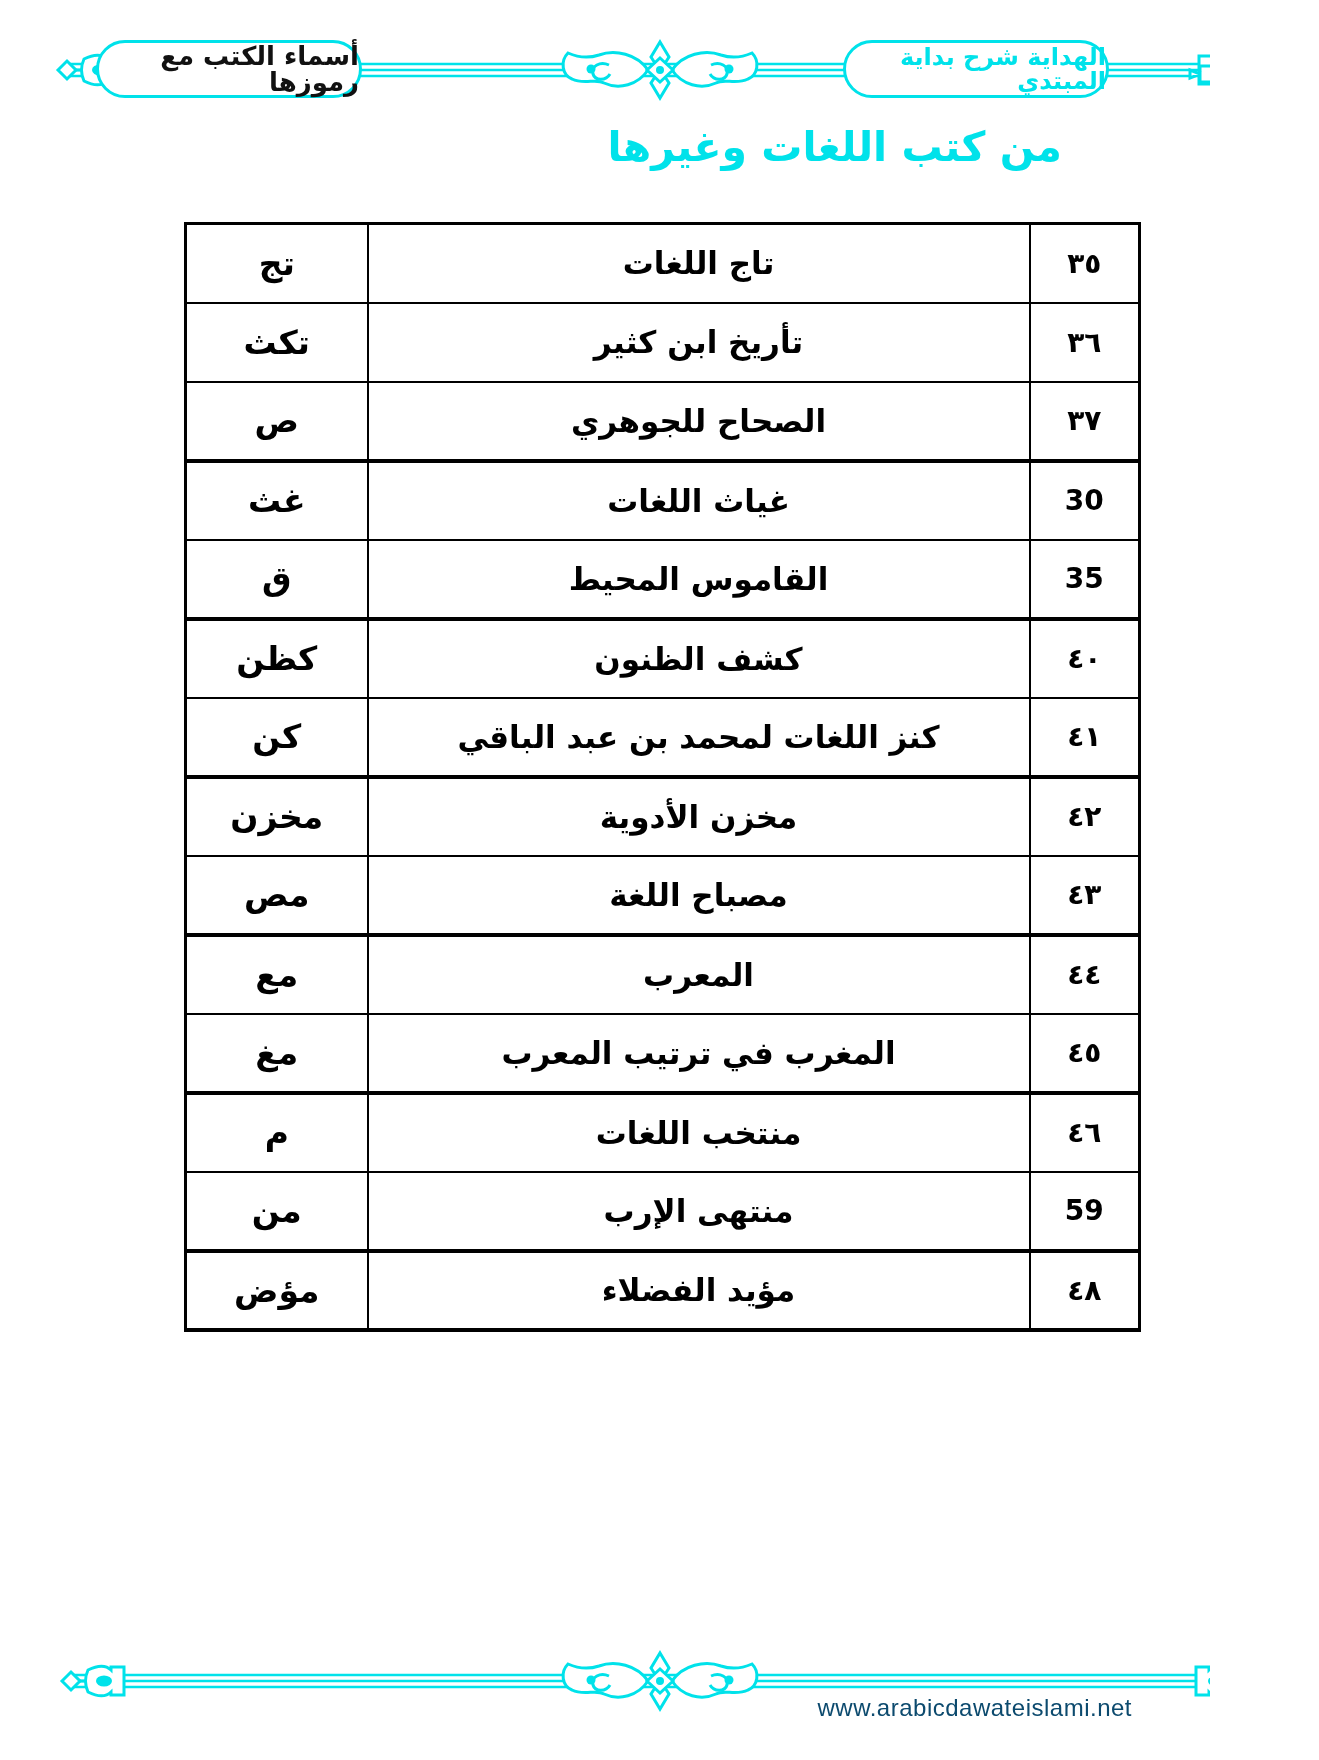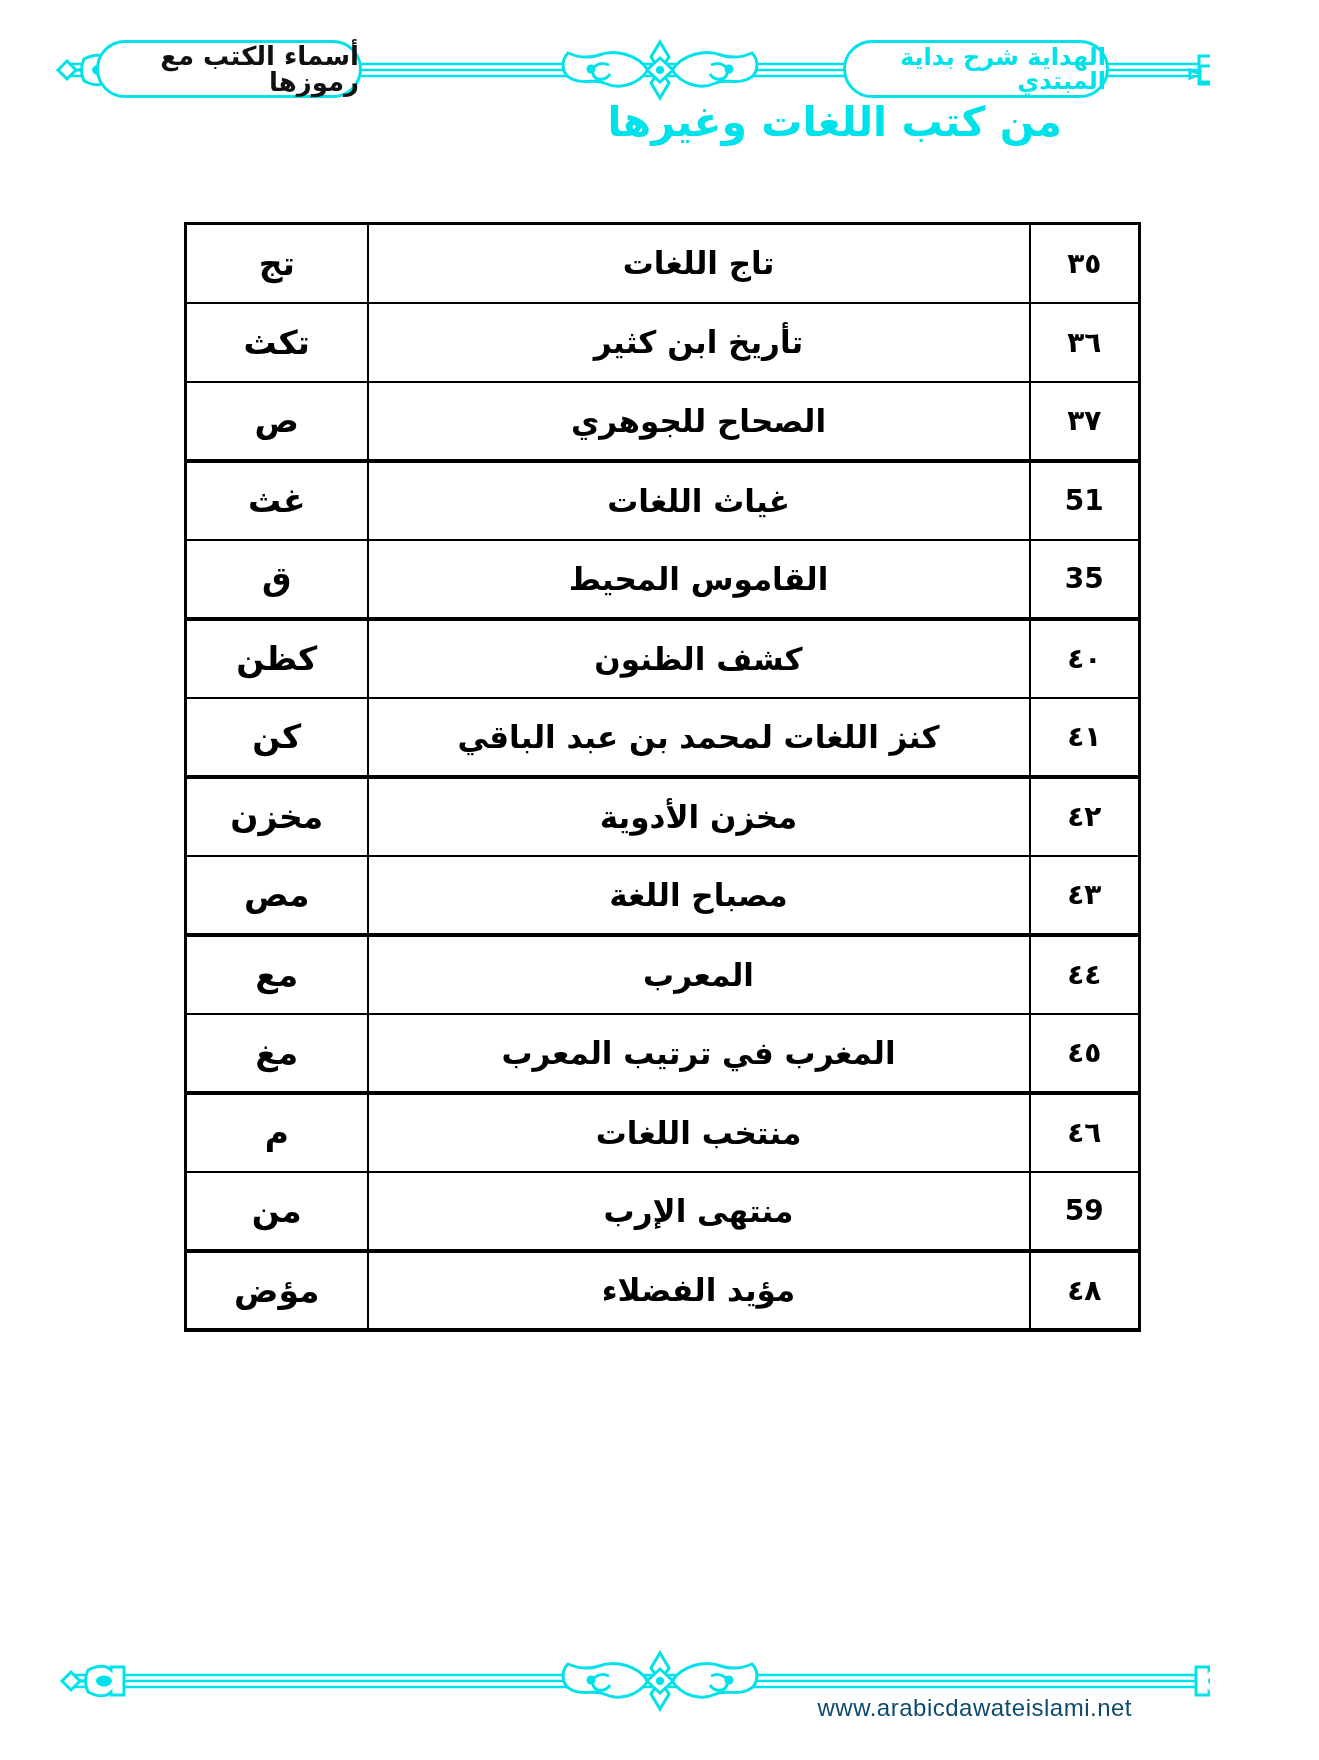--- a/index.html
+++ b/index.html
@@ -21,21 +21,21 @@
     background:#ffffff;border:3px solid #00e2ea;border-radius:29px;
     display:flex;align-items:center;justify-content:center;
     direction:rtl;z-index:2;
   }
   #left-pill{left:96px;}
   #right-pill{left:843px;}
   #left-pill .pill-text{color:#111111;font-weight:bold;font-size:26px;line-height:1;}
   #right-pill .pill-text{color:#00e2ea;font-weight:bold;font-size:24px;line-height:1;margin-left:40px;}
   
   #page-title{
-    position:absolute;top:100px;right:148px;
+    position:absolute;top:125px;right:148px;
     direction:rtl;text-align:center;
     color:#00e2ea;font-weight:bold;font-size:41px;line-height:1.1;
     z-index:2;
   }
   
   #books-table{
     position:absolute;top:222px;left:184px;width:954px;
     border-collapse:collapse;direction:rtl;table-layout:fixed;
     z-index:2;background:#ffffff;
   }
@@ -145,21 +145,21 @@
       <td class="cell-symbol">تكث</td>
     </tr>
 
     <tr>
       <td class="cell-num">٣٧</td>
       <td class="cell-book">الصحاح للجوهري</td>
       <td class="cell-symbol">ص</td>
     </tr>
 
     <tr>
-      <td class="cell-num">51</td>
+      <td class="cell-num">30</td>
       <td class="cell-book">غياث اللغات</td>
       <td class="cell-symbol">غث</td>
     </tr>
 
     <tr>
       <td class="cell-num">35</td>
       <td class="cell-book">القاموس المحيط</td>
       <td class="cell-symbol">ق</td>
     </tr>
 

